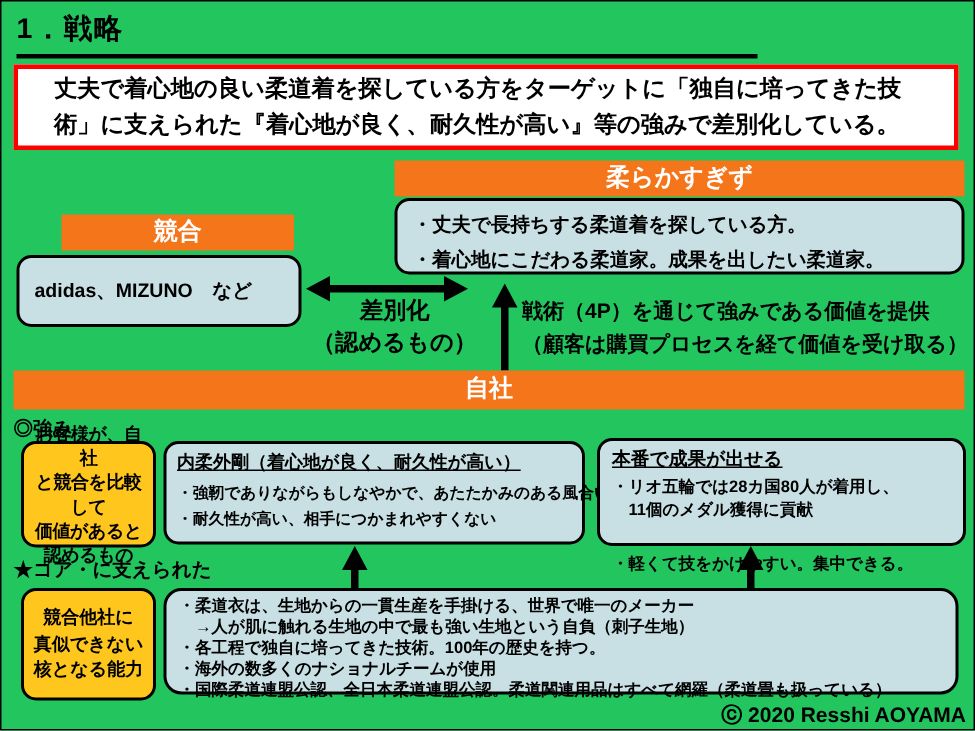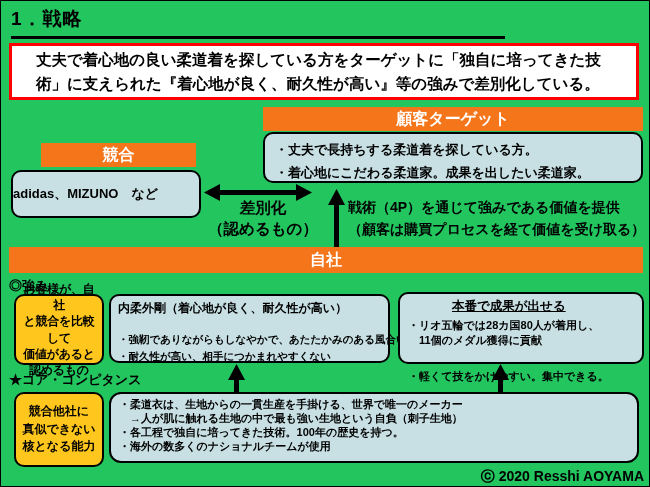--- a/index.html
+++ b/index.html
@@ -21,59 +21,59 @@
     background:#F4751A; color:#ffffff; text-align:center;
     font-size:16px; line-height:24px; height:24px;
   }
   .customer-hdr  { left:262px; top:106px; width:380px; }
   .competitor-hdr{ left:40px;  top:142px; width:155px; }
   .company-bar   { left:8px;   top:246px; width:634px; height:26px; line-height:26px; }
   .bluebox {
     background:#C8E0E4; border:2px solid #000; border-radius:10px;
   }
   .customer-box { left:262px; top:131px; width:380px; height:51px; padding:4px 10px; font-size:13px; line-height:1.8; }
-  .competitor-box { left:10px; top:169px; width:190px; height:48px; padding:0 0; display:flex; align-items:center; font-size:13px; }
+  .competitor-box { left:10px; top:169px; width:190px; height:48px; padding:0 10px; display:flex; align-items:center; font-size:13px; }
   .diff-label { left:197px; top:197px; width:130px; text-align:center; font-size:15.5px; line-height:1.35; }
   .tactics-label { left:347px; top:196px; font-size:14px; line-height:1.55; }
   .section-label { left:8px; font-size:13px; }
   .strengths-label { top:276px; }
   .core-label { top:370px; }
   .yellowbox {
     background:#FFC71E; border:2px solid #000; border-radius:10px;
     display:flex; align-items:center; justify-content:center; text-align:center;
   }
   .preline { white-space:pre-line; }
   .strengths-def { left:13px; top:293px; width:90px; height:71px; font-size:12px; line-height:1.35; letter-spacing:-0.3px; padding:2px; }
   .core-def      { left:13px; top:391px; width:90px; height:75px; font-size:12px; line-height:1.45; }
   .comfort-box { left:108px; top:293px; width:281px; height:69px; padding:4px 7px; }
-  .comfort-box .box-title { font-size:12px; margin-bottom:14px; }
+  .comfort-box .box-title { font-size:12px; text-decoration:underline; margin-bottom:4px; }
   .comfort-box .bullet { font-size:10.5px; line-height:1.65; white-space:nowrap; }
   .performance-box { left:397px; top:291px; width:246px; height:72px; padding:4px 8px; }
-  .performance-box .box-title { font-size:12.5px; text-decoration:underline; margin-bottom:3px;margin-left:44px; }
+  .performance-box .box-title { font-size:12.5px; text-decoration:underline; margin-bottom:3px; }
   .performance-box .bullet { font-size:11px; line-height:1.4; white-space:nowrap; }
   .performance-box .bullet.gap { margin-top:20px; }
   .core-box { left:108px; top:391px; width:530px; height:71px; padding:3px 8px; border-radius:12px; }
   .core-box .bullet { font-size:11px; line-height:1.18; white-space:nowrap; padding-top:1px; }
   .arrows { left:0; top:0; pointer-events:none; }
   .arrows rect, .arrows polygon { fill:#000; }
   .copyright { right:5px; top:467px; font-size:14px; }
 </style>
 </head>
 <body>
 
 <div class="page">
 
   <div class="abs page-title">1．戦略</div>
   <div class="abs title-rule"></div>
 
   <div class="abs summary-box">
     <span>丈夫で着心地の良い柔道着を探している方をターゲットに「独自に培ってきた技術」に支えられた『着心地が良く、耐久性が高い』等の強みで差別化している。</span>
   </div>
 
-  <div class="abs hdr customer-hdr">顧客ターゲット</div>
+  <div class="abs hdr customer-hdr">柔らかすぎず</div>
   <div class="abs bluebox customer-box">
     <div>・丈夫で長持ちする柔道着を探している方。</div>
     <div>・着心地にこだわる柔道家。成果を出したい柔道家。</div>
   </div>
 
   <div class="abs hdr competitor-hdr">競合</div>
   <div class="abs bluebox competitor-box">
     <span>adidas、MIZUNO　など</span>
   </div>
 
@@ -124,30 +124,31 @@
     <div class="bullet">・耐久性が高い、相手につかまれやすくない</div>
   </div>
 
   <div class="abs bluebox performance-box">
     <div class="box-title">本番で成果が出せる</div>
     <div class="bullet">・リオ五輪では28カ国80人が着用し、</div>
     <div class="bullet">　11個のメダル獲得に貢献</div>
     <div class="bullet gap">・軽くて技をかけやすい。集中できる。</div>
   </div>
 
-  <div class="abs section-label core-label">★コア・コンピタンス</div>
+  <div class="abs section-label core-label">★コア・に支えられた</div>
 
   <div class="abs yellowbox core-def">
     <span class="preline">競合他社に
 真似できない
 核となる能力</span>
   </div>
 
   <div class="abs bluebox core-box">
     <div class="bullet">・柔道衣は、生地からの一貫生産を手掛ける、世界で唯一のメーカー</div>
     <div class="bullet">　→人が肌に触れる生地の中で最も強い生地という自負（刺子生地）</div>
     <div class="bullet">・各工程で独自に培ってきた技術。100年の歴史を持つ。</div>
     <div class="bullet">・海外の数多くのナショナルチームが使用</div>
+    <div class="bullet">・国際柔道連盟公認、全日本柔道連盟公認。柔道関連用品はすべて網羅（柔道畳も扱っている）</div>
   </div>
 
   <div class="abs copyright">ⓒ 2020 Resshi AOYAMA</div>
 
 </div>
 
 </body></html>

